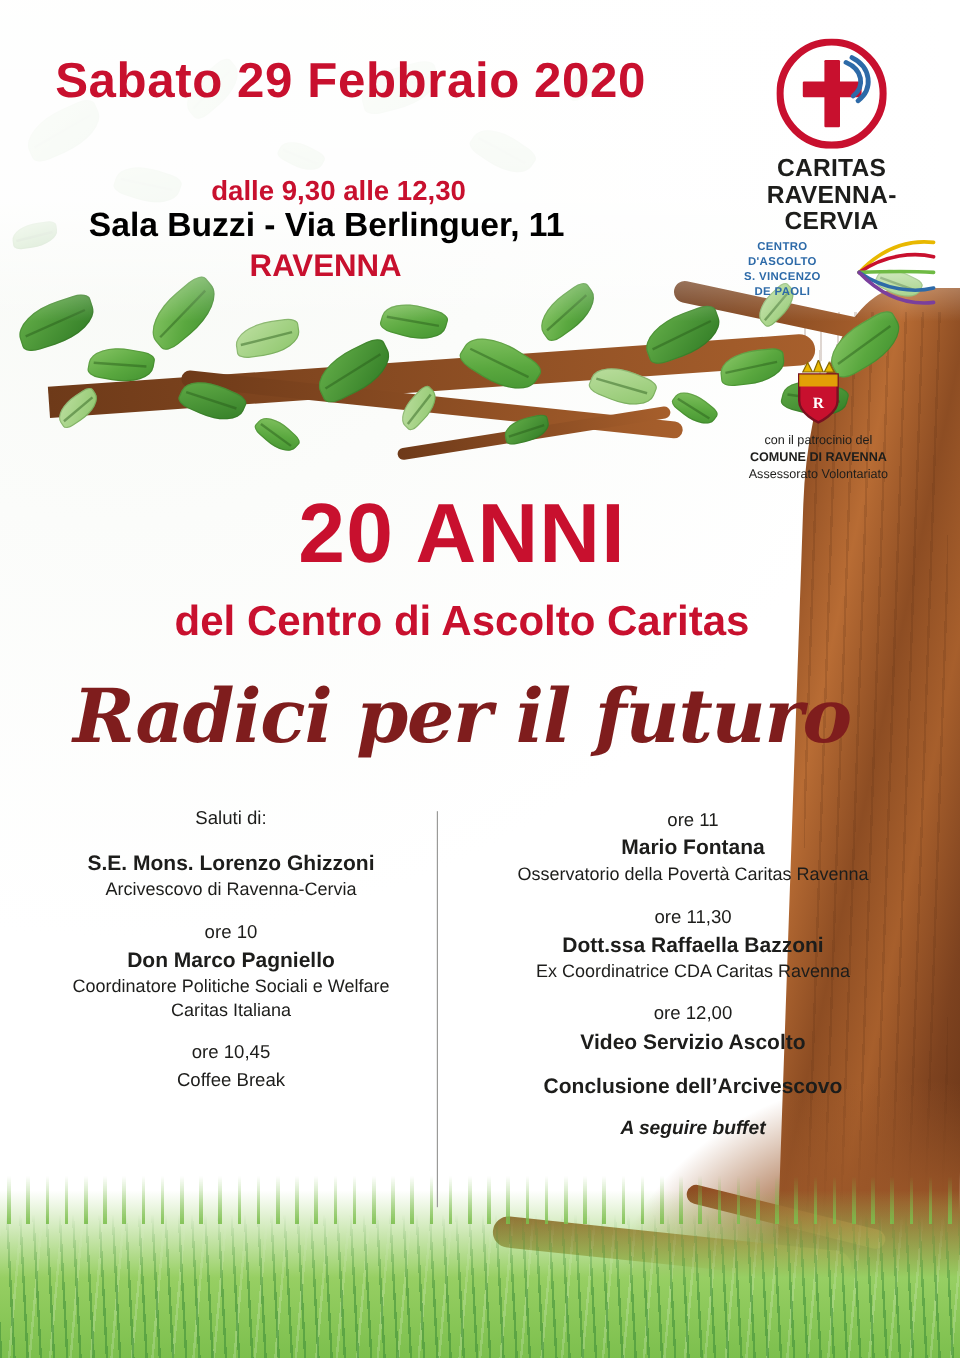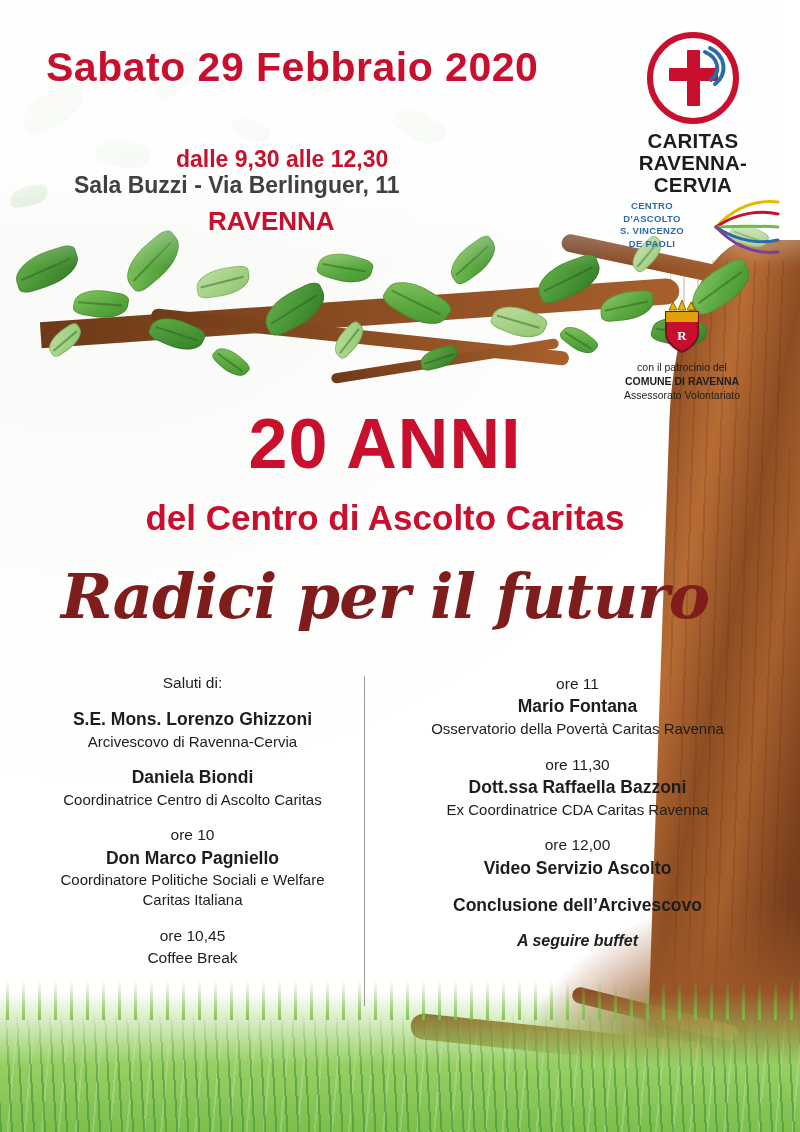--- a/index.html
+++ b/index.html
@@ -139,21 +139,21 @@
     position:absolute; left:46px; top:44px;
     color:#c8102e; font-weight:bold; font-size:41px;
     letter-spacing:.5px; white-space:nowrap;
   }
   .time-line {
     position:absolute; left:176px; top:104px;
     color:#c8102e; font-weight:bold; font-size:23px;margin-top:42px;
   }
   .venue-line {
     position:absolute; left:74px; top:172px;
-    color:#404040; font-weight:bold; font-size:23px;
+    color:#000000; font-weight:bold; font-size:28px;
     white-space:nowrap;
     text-align:center;
   }
   .city-line {
     position:absolute; left:208px; top:206px;
     color:#c8102e; font-weight:bold; font-size:26px;
   }
 
   
   .caritas {
@@ -363,24 +363,20 @@
   <div class="programme">
     <div class="col left">
         <div class="slot">
           <div class="plain">Saluti di:</div>
         </div>
         <div class="slot">
           <div class="who">S.E. Mons. Lorenzo Ghizzoni</div>
           <div class="role">Arcivescovo di Ravenna-Cervia</div>
         </div>
         <div class="slot">
-          <div class="who">Daniela Biondi</div>
-          <div class="role">Coordinatrice Centro di Ascolto Caritas</div>
-        </div>
-        <div class="slot">
           <div class="time">ore 10</div>
           <div class="who">Don Marco Pagniello</div>
           <div class="role">Coordinatore Politiche Sociali e Welfare<br>Caritas Italiana</div>
         </div>
         <div class="slot">
           <div class="time">ore 10,45</div>
           <div class="plain">Coffee Break</div>
         </div>
       </div>
     <div class="col right">

